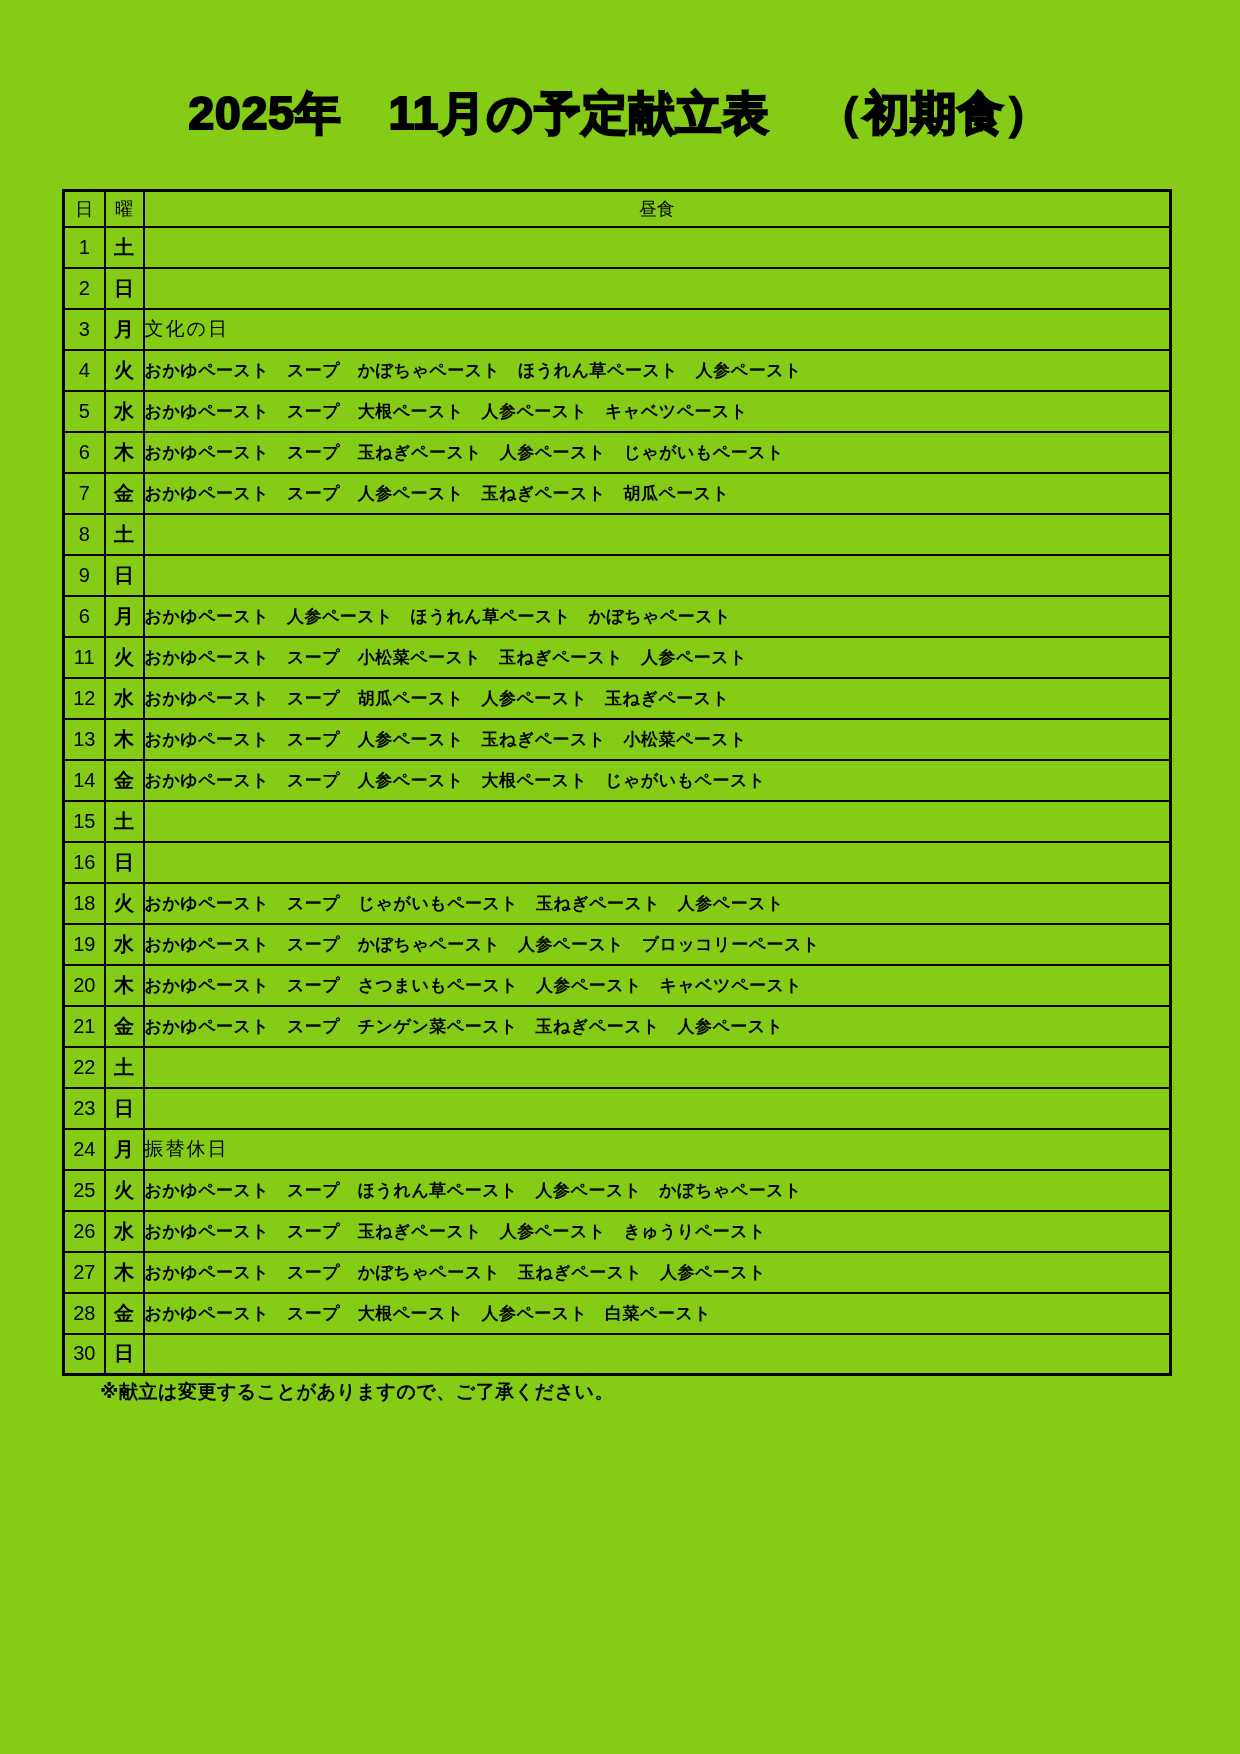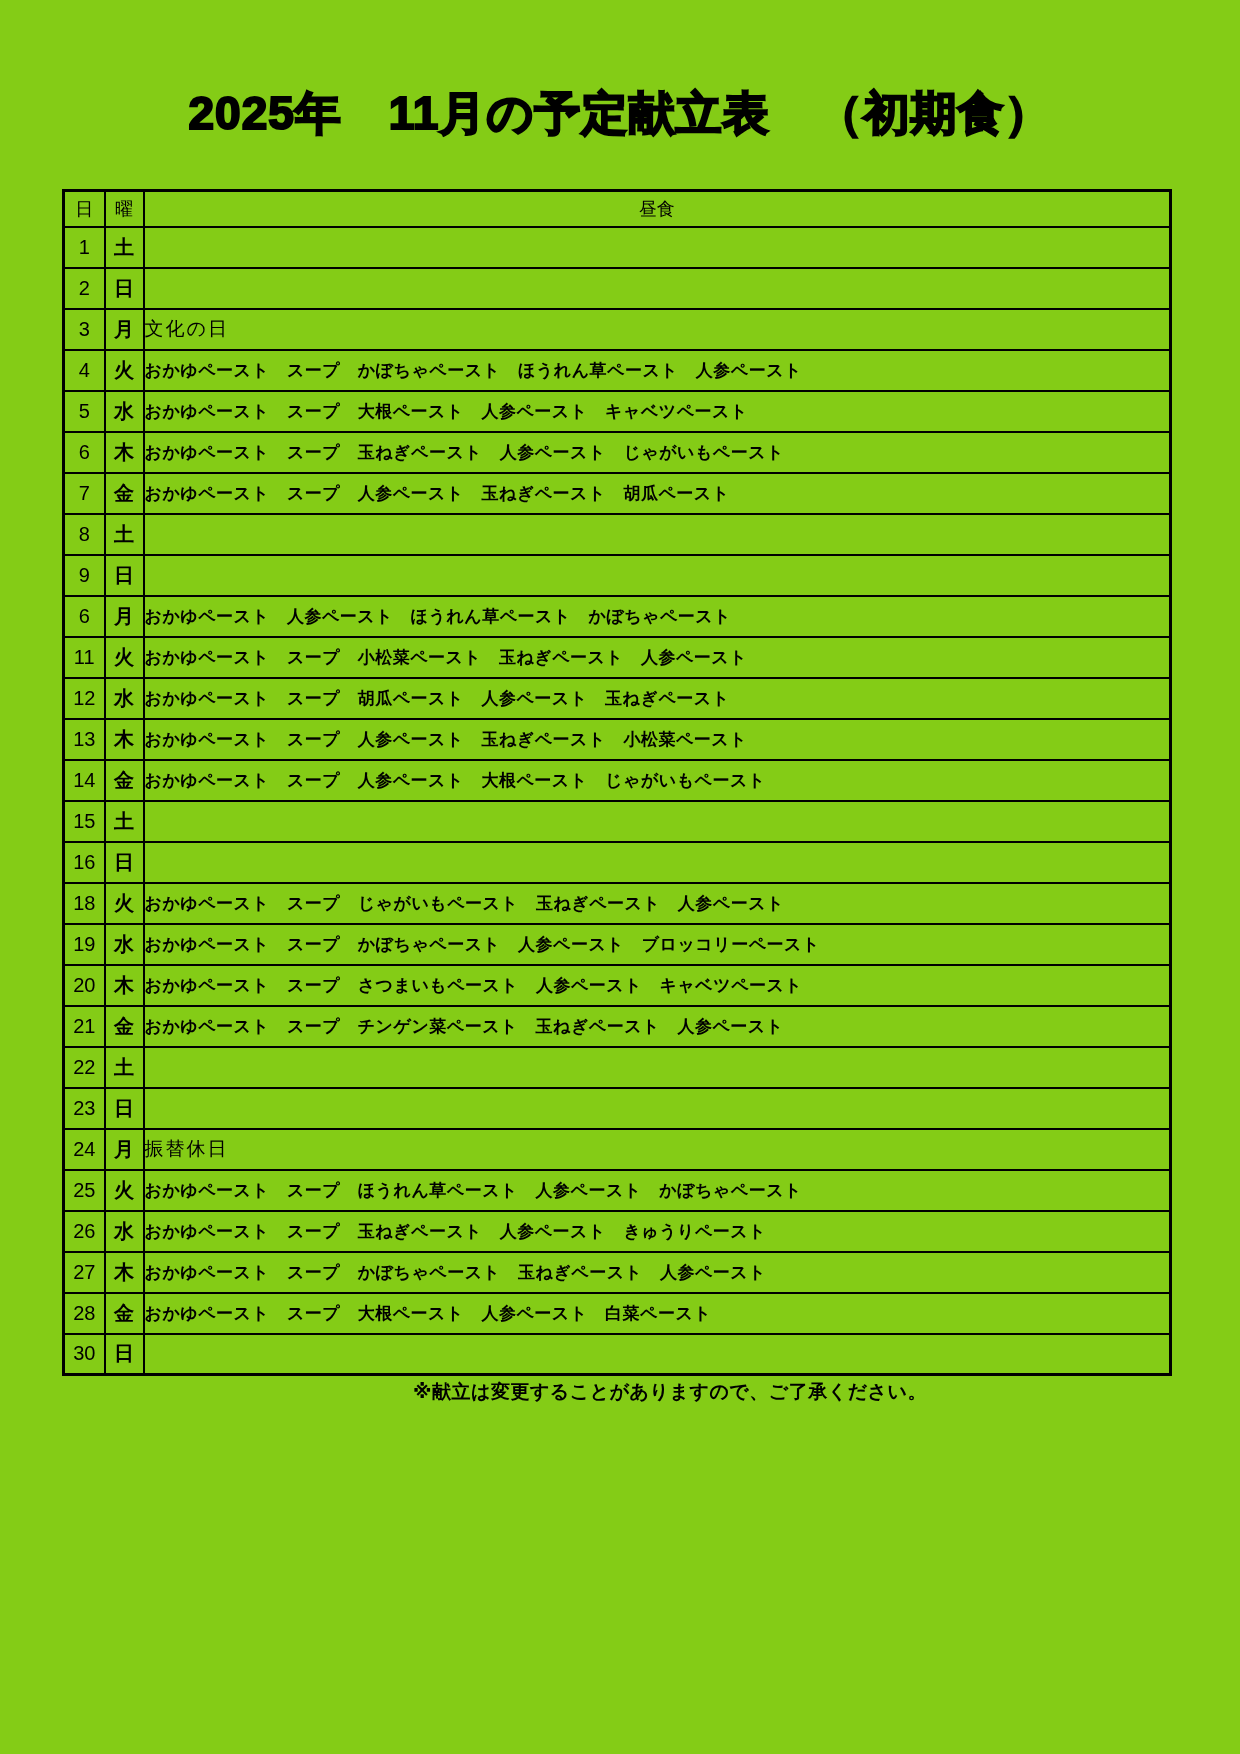--- a/index.html
+++ b/index.html
@@ -81,21 +81,20 @@
     padding-right: 240px;
     font-weight: normal;
     font-size: 19px;
     letter-spacing: 2px;
   }
   .footnote {
     margin: 3px 0 0 100px;
     font-size: 19px;
     font-weight: bold;
     letter-spacing: 0.5px;
-    text-align: center;
   }
 </style>
 </head>
 <body>
 
 <div class="page">
 
   <h1 class="title">2025年　11月の予定献立表　（初期食）</h1>
 
   <table class="menu-table">

